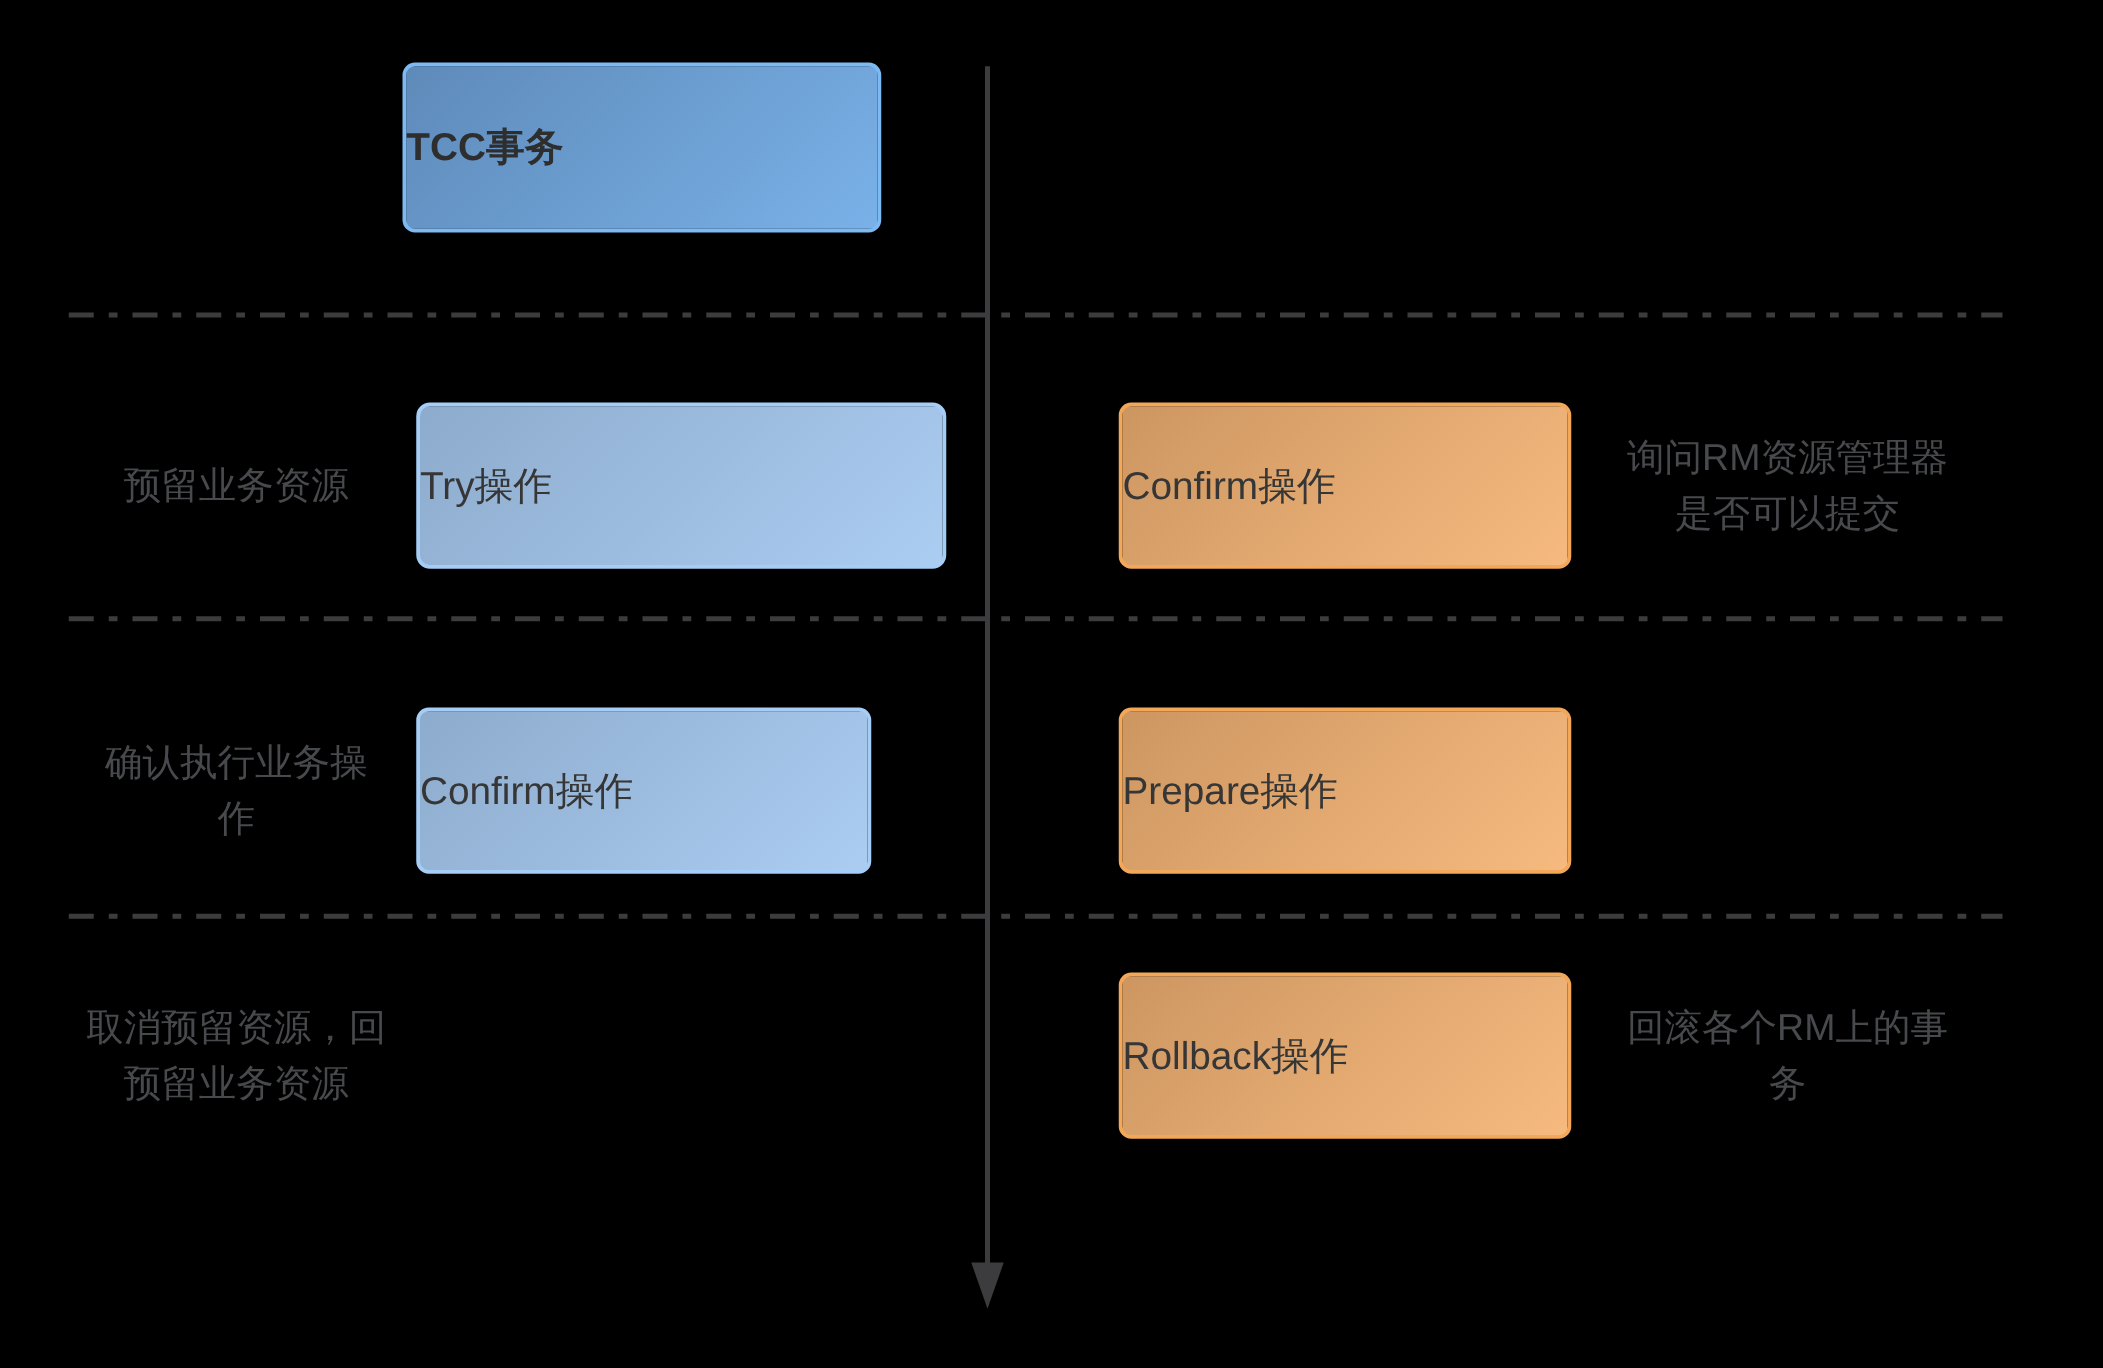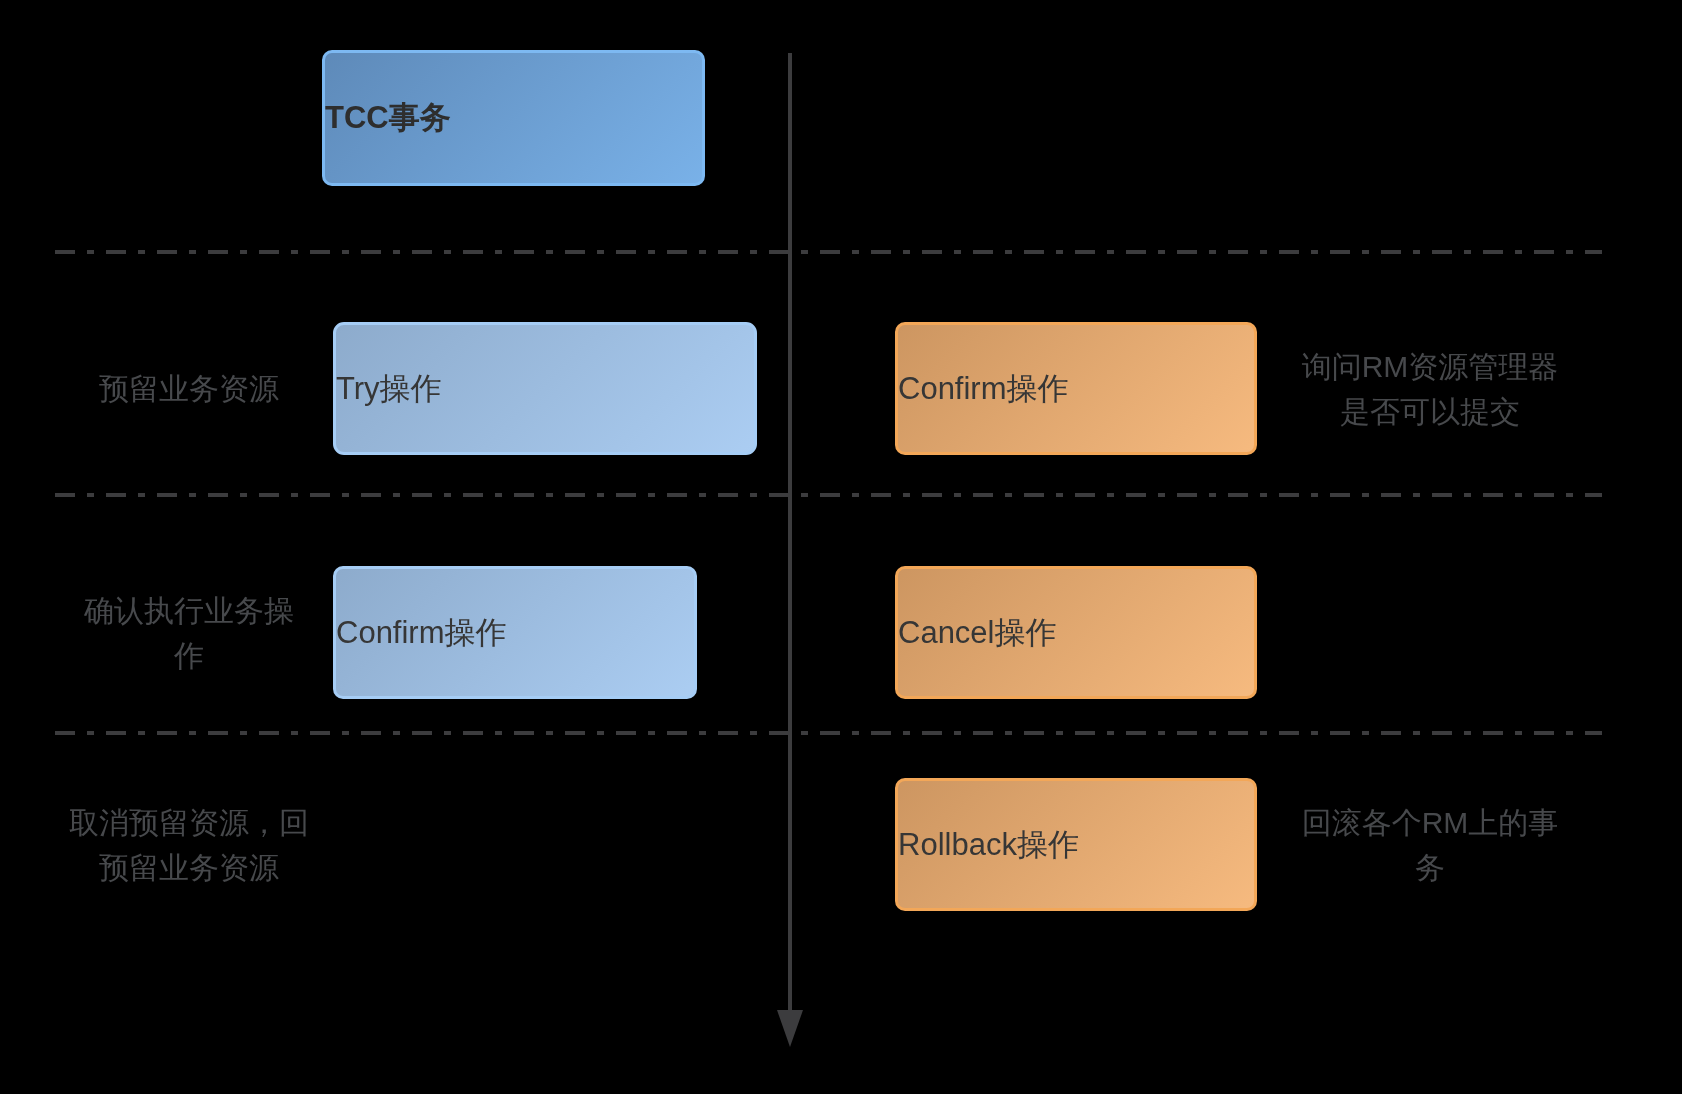--- a/index.html
+++ b/index.html
@@ -92,21 +92,21 @@
   </div>
   <div class="side-label" style="left:58px; top:566px; width:262px; height:133px;">确认执行业务操
 作</div>
 
   <div class="side-label" style="left:1282px; top:322px; width:296px; height:133px;">询问RM资源管理器
 是否可以提交</div>
   <div class="box node node-tcc" style="left:333px; top:566px; width:364px; height:133px;">
     <span>Confirm操作</span>
   </div>
   <div class="box node node-xa" style="left:895px; top:566px; width:362px; height:133px;">
-    <span>Cancel操作</span>
+    <span>Prepare操作</span>
   </div>
 
   <div class="side-label" style="left:58px; top:778px; width:262px; height:133px;">取消预留资源，回
 预留业务资源</div>
   <div class="box node node-xa" style="left:895px; top:778px; width:362px; height:133px;">
     <span>Rollback操作</span>
   </div>
   <div class="side-label" style="left:1282px; top:778px; width:296px; height:133px;">回滚各个RM上的事
 务</div>
 

